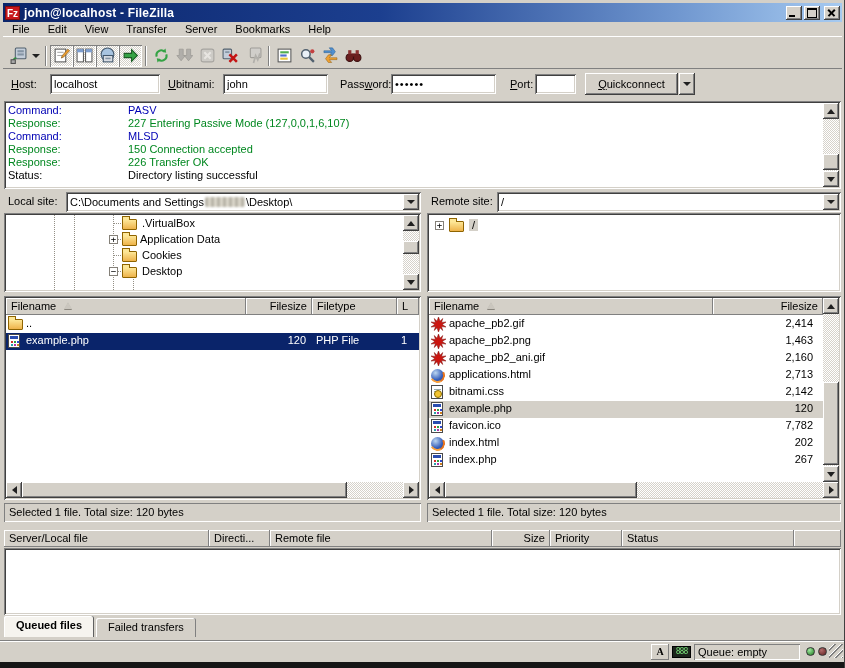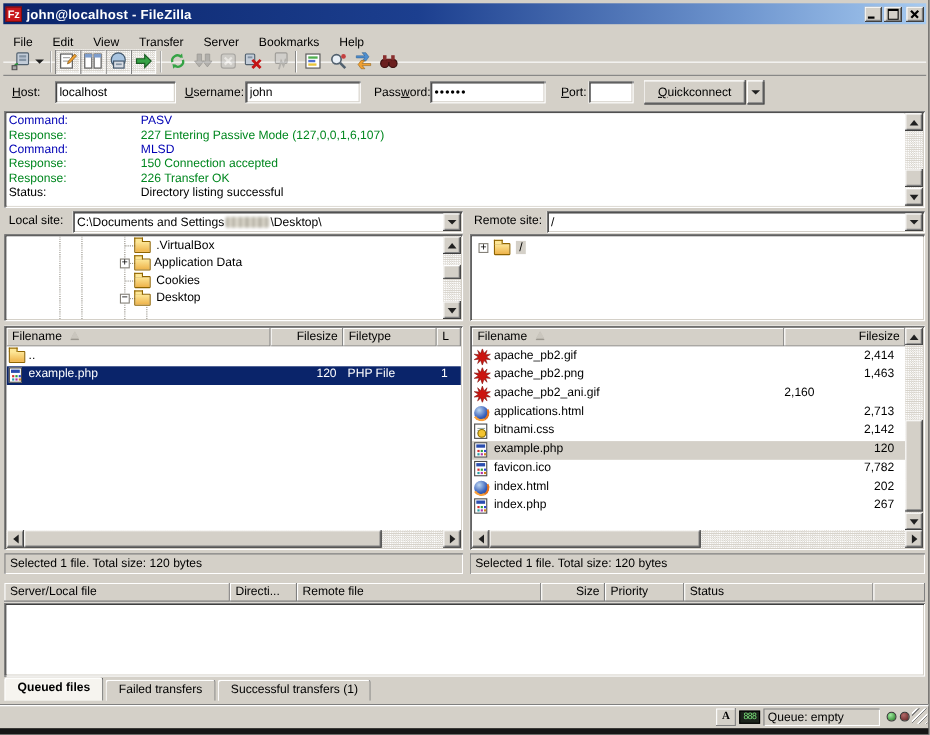--- a/index.html
+++ b/index.html
@@ -18,21 +18,21 @@
   .app-logo { width:15px; height:14px; background:#c8171c; color:#fff; font-weight:bold;
               font-size:10px; line-height:14px; text-align:center; border:1px solid #7d0d10; margin-right:4px; }
   .title-text { color:#fff; font-weight:bold; font-size:12px; letter-spacing:.2px; flex:1; }
   .winbtns { display:flex; gap:2px; }
   .winbtn { width:16px; height:14px; position:relative; }
   .g-min::after { content:""; position:absolute; left:3px; bottom:3px; width:6px; height:2px; background:#000; }
   .g-max::after { content:""; position:absolute; left:3px; top:2px; width:8px; height:7px; border:1px solid #000; border-top-width:2px; }
   .g-x::before, .g-x::after { content:""; position:absolute; left:3px; top:6px; width:9px; height:1.6px; background:#000; }
   .g-x::before { transform:rotate(45deg); } .g-x::after { transform:rotate(-45deg); }
   
-  .menubar { position:absolute; left:3px; top:22px; width:839px; height:35px; display:flex; align-items:center; border-bottom:1px solid #fff; }
+  .menubar { position:absolute; left:3px; top:22px; width:839px; height:15px; display:flex; align-items:center; border-bottom:1px solid #fff; }
   .menu-item { padding:3px 9px; cursor:default; }
   
   .toolbar { position:absolute; left:3px; top:43px; width:839px; height:26px; display:flex; align-items:center; padding-left:4px; border-bottom:1px solid #808080; }
   .tbtn { width:23px; height:22px; display:flex; align-items:center; justify-content:center; }
   .tbtn svg { display:block; }
   .tb-press { background-color:#e9e5dd; background-image:repeating-conic-gradient(#fff 0% 25%, #d4d0c8 0% 50%); background-size:2px 2px; box-shadow: inset 1px 1px 0 #808080, inset -1px -1px 0 #fff; }
   .tb-sep { width:2px; height:20px; margin:0 3px; box-shadow: inset 1px 0 0 #808080, inset -1px 0 0 #fff; }
   .dd-arrow { width:0; height:0; border-left:4px solid transparent; border-right:4px solid transparent; border-top:4px solid #202020; }
   .tbtn-dd { width:12px; height:22px; display:flex; align-items:center; justify-content:center; }
   .dis { filter:grayscale(1) opacity(.45); }
@@ -268,21 +268,21 @@
         <rect x="6" y="6" width="4" height="3" fill="#6b1f1f"></rect>
         <rect x="3" y="3" width="3" height="4" fill="#8a2f2f"></rect>
           <rect x="10" y="3" width="3" height="4" fill="#8a2f2f"></rect>
       </svg>
     </div>
   </div>
 
   <div class="quickbar">
     <span class="lbl" style="left:8px"><span class="u">H</span><span>ost:</span></span>
     <input class="qc-input" style="left: 47px; width: 110px;" value="localhost">
-    <span class="lbl" style="left:165px"><span class="u">U</span><span>sername:</span></span>
+    <span class="lbl" style="left:165px"><span class="u">U</span><span>bitnami:</span></span>
     <input class="qc-input" style="left: 220px; width: 105px;" value="john">
     <span class="lbl" style="left:337px"><span>Pass</span><span class="u">w</span><span>ord:</span></span>
     <input class="qc-input" style="left: 388px; width: 105px; letter-spacing: 1px;" value="••••••">
     <span class="lbl" style="left:507px"><span class="u">P</span><span>ort:</span></span>
     <input class="qc-input" style="left: 532px; width: 41px;" value="">
     <div class="qc-btn raised"><span class="u">Q</span><span>uickconnect</span></div>
     <div class="qc-btn-dd raised">
         <span class="dd-arrow"></span>
       </div>
   </div>
@@ -456,21 +456,21 @@
         <span class="cell" style="left:20px; width:262px">apache_pb2.png</span>
         <span class="cell" style="left:284px; width:100px; text-align:right">1,463</span>
       </div>
       <div class="frow" style="top:35px">
         <span class="ficn">
             <svg width="15" height="15" viewBox="0 0 15 15">
               <path d="M7.5 0 L9 4.2 L11.8 1.5 L10.5 5.4 L15 5 L11.2 7.5 L15 10 L10.5 9.6 L11.8 13.5 L9 10.8 L7.5 15 L6 10.8 L3.2 13.5 L4.5 9.6 L0 10 L3.8 7.5 L0 5 L4.5 5.4 L3.2 1.5 L6 4.2 Z" fill="#cc1510" stroke="#7a0c08" stroke-width=".5"></path>
             </svg>
           </span>
         <span class="cell" style="left:20px; width:262px">apache_pb2_ani.gif</span>
-        <span class="cell" style="left:284px; width:100px; ">2,160</span>
+        <span class="cell" style="left:284px; width:100px; text-align:right">2,160</span>
       </div>
       <div class="frow" style="top:52px">
         <span class="ficn">
             <span class="icn icn-ff" style="margin-top:1px"></span>
           </span>
         <span class="cell" style="left:20px; width:262px">applications.html</span>
         <span class="cell" style="left:284px; width:100px; text-align:right">2,713</span>
       </div>
       <div class="frow" style="top:69px">
         <span class="ficn">
@@ -540,21 +540,20 @@
     <div class="hcell" style="width:172px">Status</div>
     <div class="hcell" style="flex:1"></div>
   </div>
   <div class="queue-body whitebox">
       <div class="queue-white"></div>
     </div>
 
   <div class="tabs">
     <div class="tab active">Queued files</div>
     <div class="tab">Failed transfers</div>
-    <div class="tab">Successful transfers (1)</div>
   </div>
 
   <div class="statusbar">
     <div class="sb-item ascii-box">A</div>
     <div class="sb-item speed-box">888</div>
     <div class="sb-item queue-status sunk1">Queue: empty</div>
     <div class="led led-green"></div>
     <div class="led led-red"></div>
     <div class="grip"></div>
   </div>

